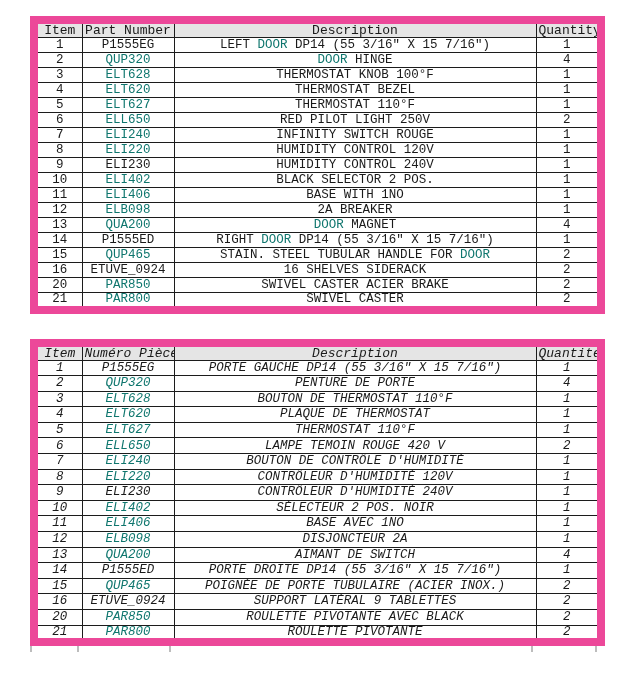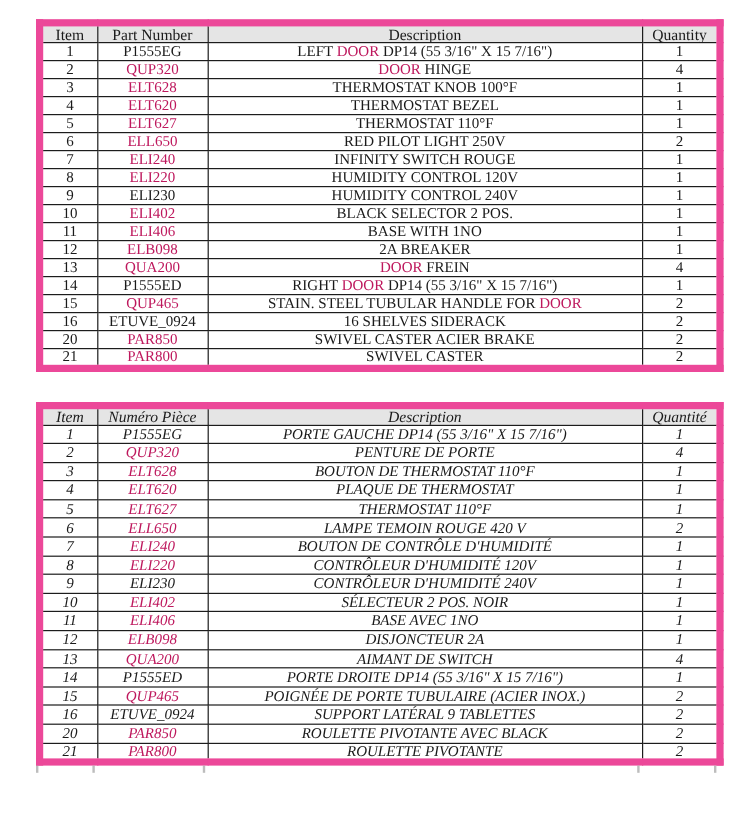--- a/index.html
+++ b/index.html
@@ -16,21 +16,22 @@
     width: 624px;
     height: 684px;
     background: #ffffff;
     overflow: hidden;
   }
   table.parts-table {
     border-collapse: collapse;
     table-layout: fixed;
     width: 567px;
     margin-left: 30px;
-    border: 6px solid #ec4899;
+    border: 8px solid #ec4899;
+    font-family: Liberation Mono, monospace;
   }
   table.parts-table th,
   table.parts-table td {
     border: 1px solid #1c1c1c;
     padding: 0 2px;
     text-align: center;
     vertical-align: middle;
     font-size: 12.5px;
     line-height: 1;
     white-space: nowrap;
@@ -43,21 +44,21 @@
     height: 16px;
   }
   table.english { margin-top: 16px; }
   table.english td { height: 15px; }
   table.french  { margin-top: 25px; font-style: italic; }
   table.french td { height: 15.6px; }
   .col-item { width: 48px; }
   .col-part { width: 92px; }
   .col-desc { width: 362px; }
   .col-qty  { width: 65px; }
-  .link { color: #be185d; }
+  .link { color: #0f766e; }
   .cutoff-stub {
     position: relative;
     width: 567px;
     height: 8px;
     margin-left: 30px;
   }
   .cutoff-stub span {
     position: absolute;
     top: 0;
     width: 2px;
@@ -155,21 +156,21 @@
         </tr>
         <tr>
           <td>12</td>
           <td><span class="link">ELB098</span></td>
           <td><span>2A BREAKER</span></td>
           <td>1</td>
         </tr>
         <tr>
           <td>13</td>
           <td><span class="link">QUA200</span></td>
-          <td><span class="link">DOOR</span><span> FREIN</span></td>
+          <td><span class="link">DOOR</span><span> MAGNET</span></td>
           <td>4</td>
         </tr>
         <tr>
           <td>14</td>
           <td><span>P1555ED</span></td>
           <td><span>RIGHT </span><span class="link">DOOR</span><span> DP14 (55 3/16" X 15 7/16")</span></td>
           <td>1</td>
         </tr>
         <tr>
           <td>15</td>

